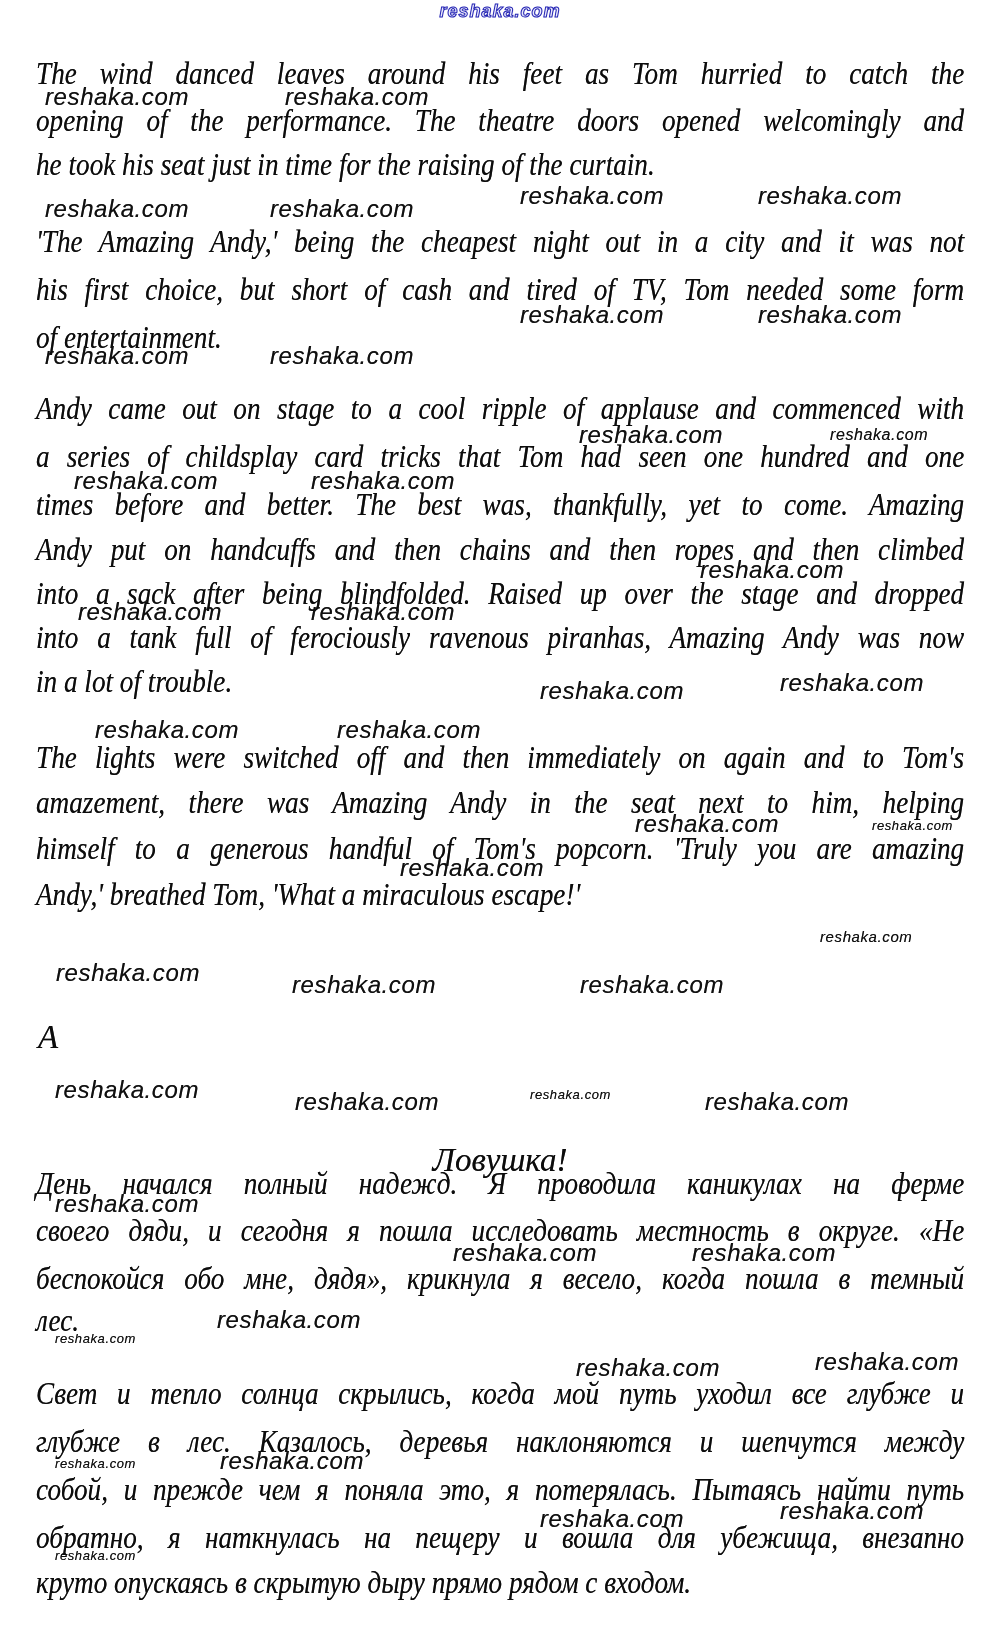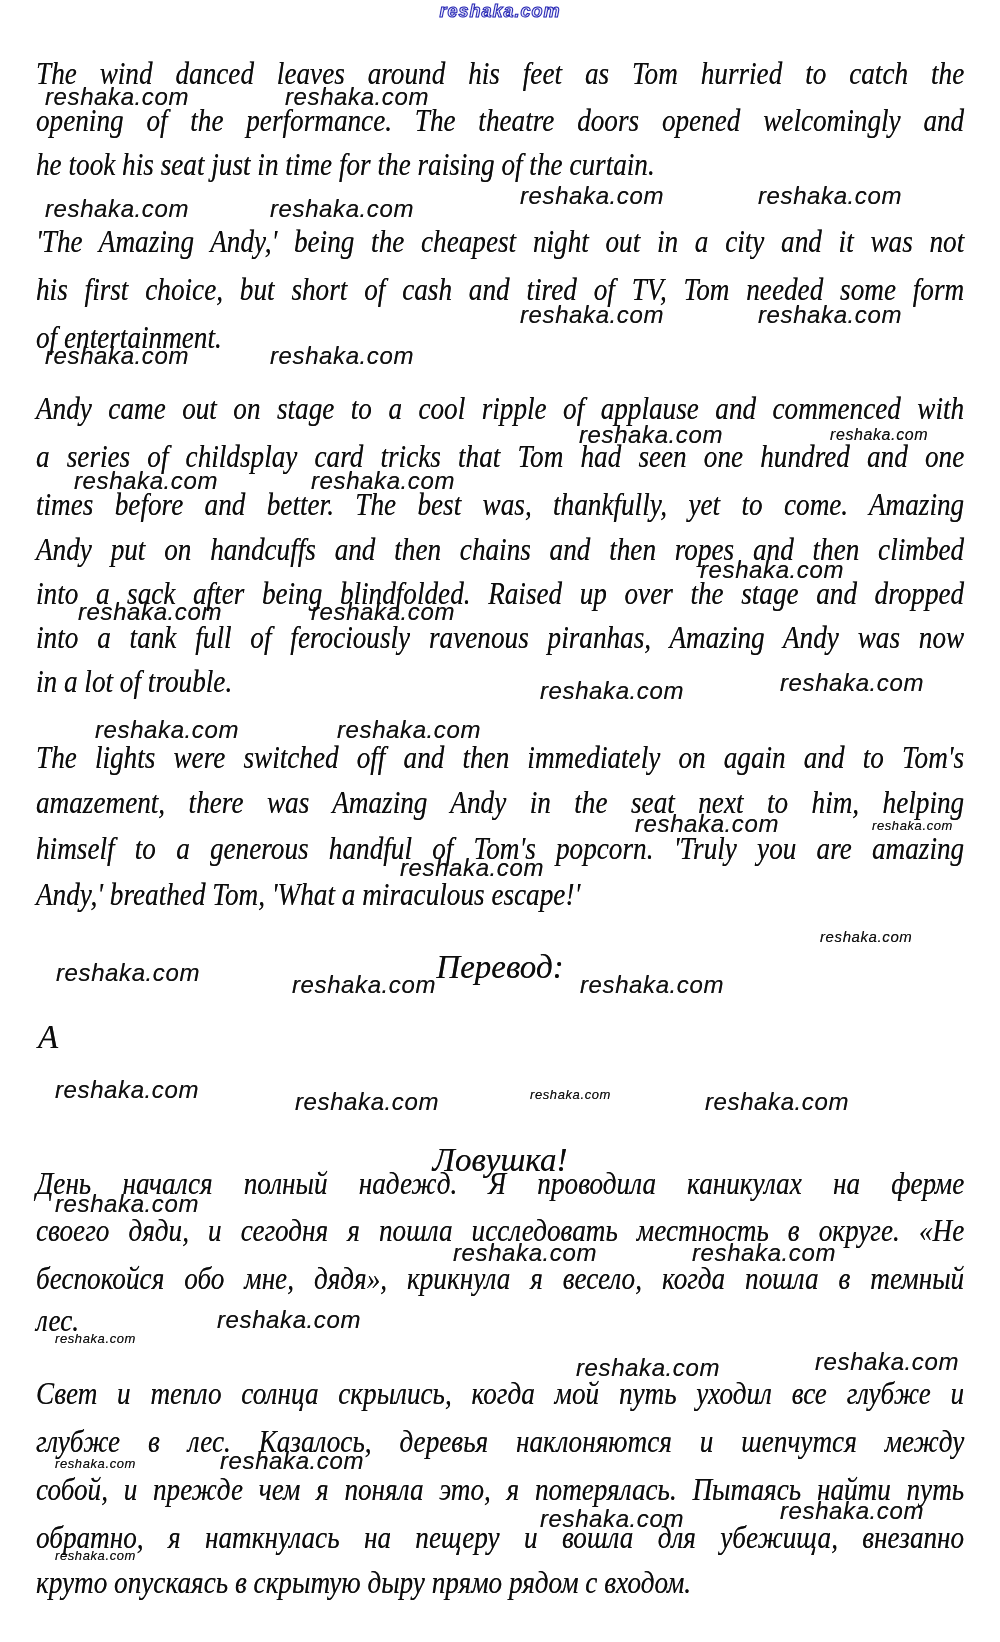--- a/index.html
+++ b/index.html
@@ -104,21 +104,20 @@
       <div class="line just" style="top: 1208px;">своего дяди, и сегодня я пошла исследовать местность в округе. «Не</div>
       <div class="line just" style="top: 1256px;">беспокойся обо мне, дядя», крикнула я весело, когда пошла в темный</div>
       <div class="line last" style="top: 1298px;">лес.</div>
       <div class="line just" style="top: 1371px;">Свет и тепло солнца скрылись, когда мой путь уходил все глубже и</div>
       <div class="line just" style="top: 1419px;">глубже в лес. Казалось, деревья наклоняются и шепчутся между</div>
       <div class="line just" style="top: 1467px;">собой, и прежде чем я поняла это, я потерялась. Пытаясь найти путь</div>
       <div class="line just" style="top: 1515px;">обратно, я наткнулась на пещеру и вошла для убежища, внезапно</div>
       <div class="line last" style="top: 1560px;">круто опускаясь в скрытую дыру прямо рядом с входом.</div>
     </div>
 
-  <div class="center-text" style="top: 945px;">Перевод:</div>
 
   <div id="section-letter">А</div>
 
   <div class="center-text" style="top: 1138px;">Ловушка!</div>
 
   <div id="watermark-layer">
       <span class="wm" style="left: 45px; top: 97px; font-size: 24px; color: rgb(16, 16, 16);">reshaka.com</span>
       <span class="wm" style="left: 285px; top: 97px; font-size: 24px; color: rgb(16, 16, 16);">reshaka.com</span>
       <span class="wm" style="left: 520px; top: 196px; font-size: 24px; color: rgb(16, 16, 16);">reshaka.com</span>
       <span class="wm" style="left: 758px; top: 196px; font-size: 24px; color: rgb(16, 16, 16);">reshaka.com</span>

